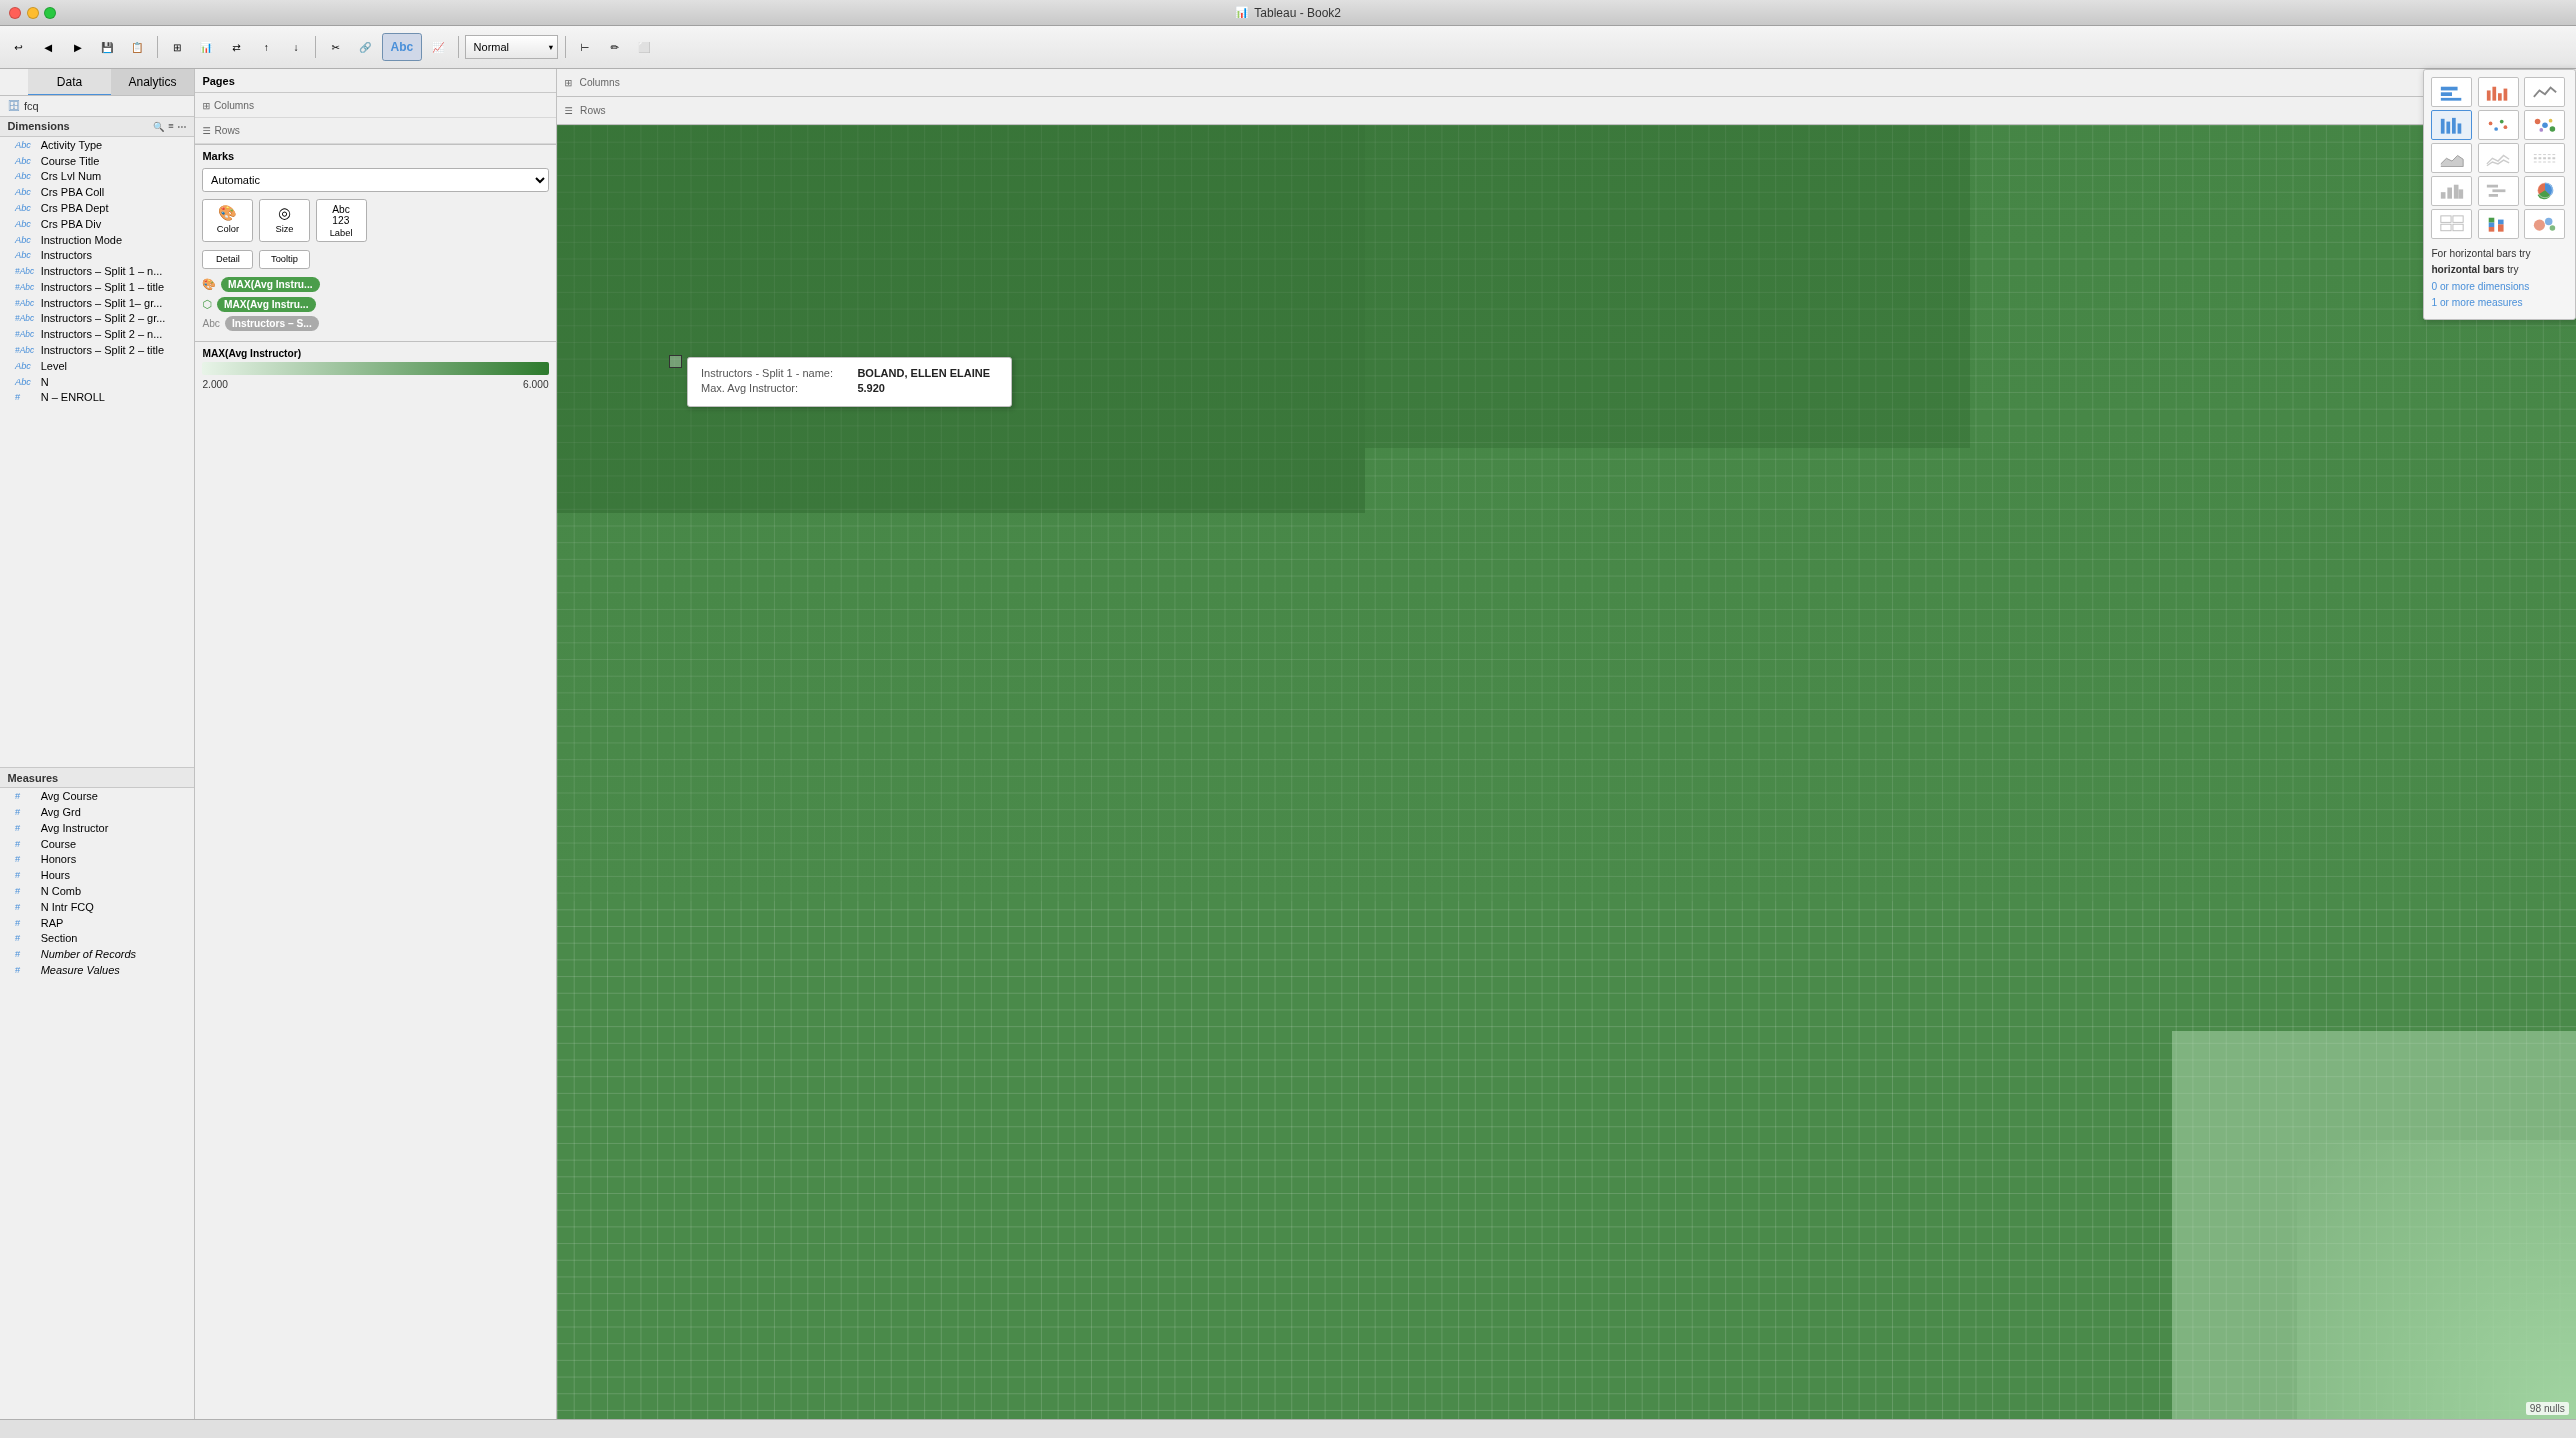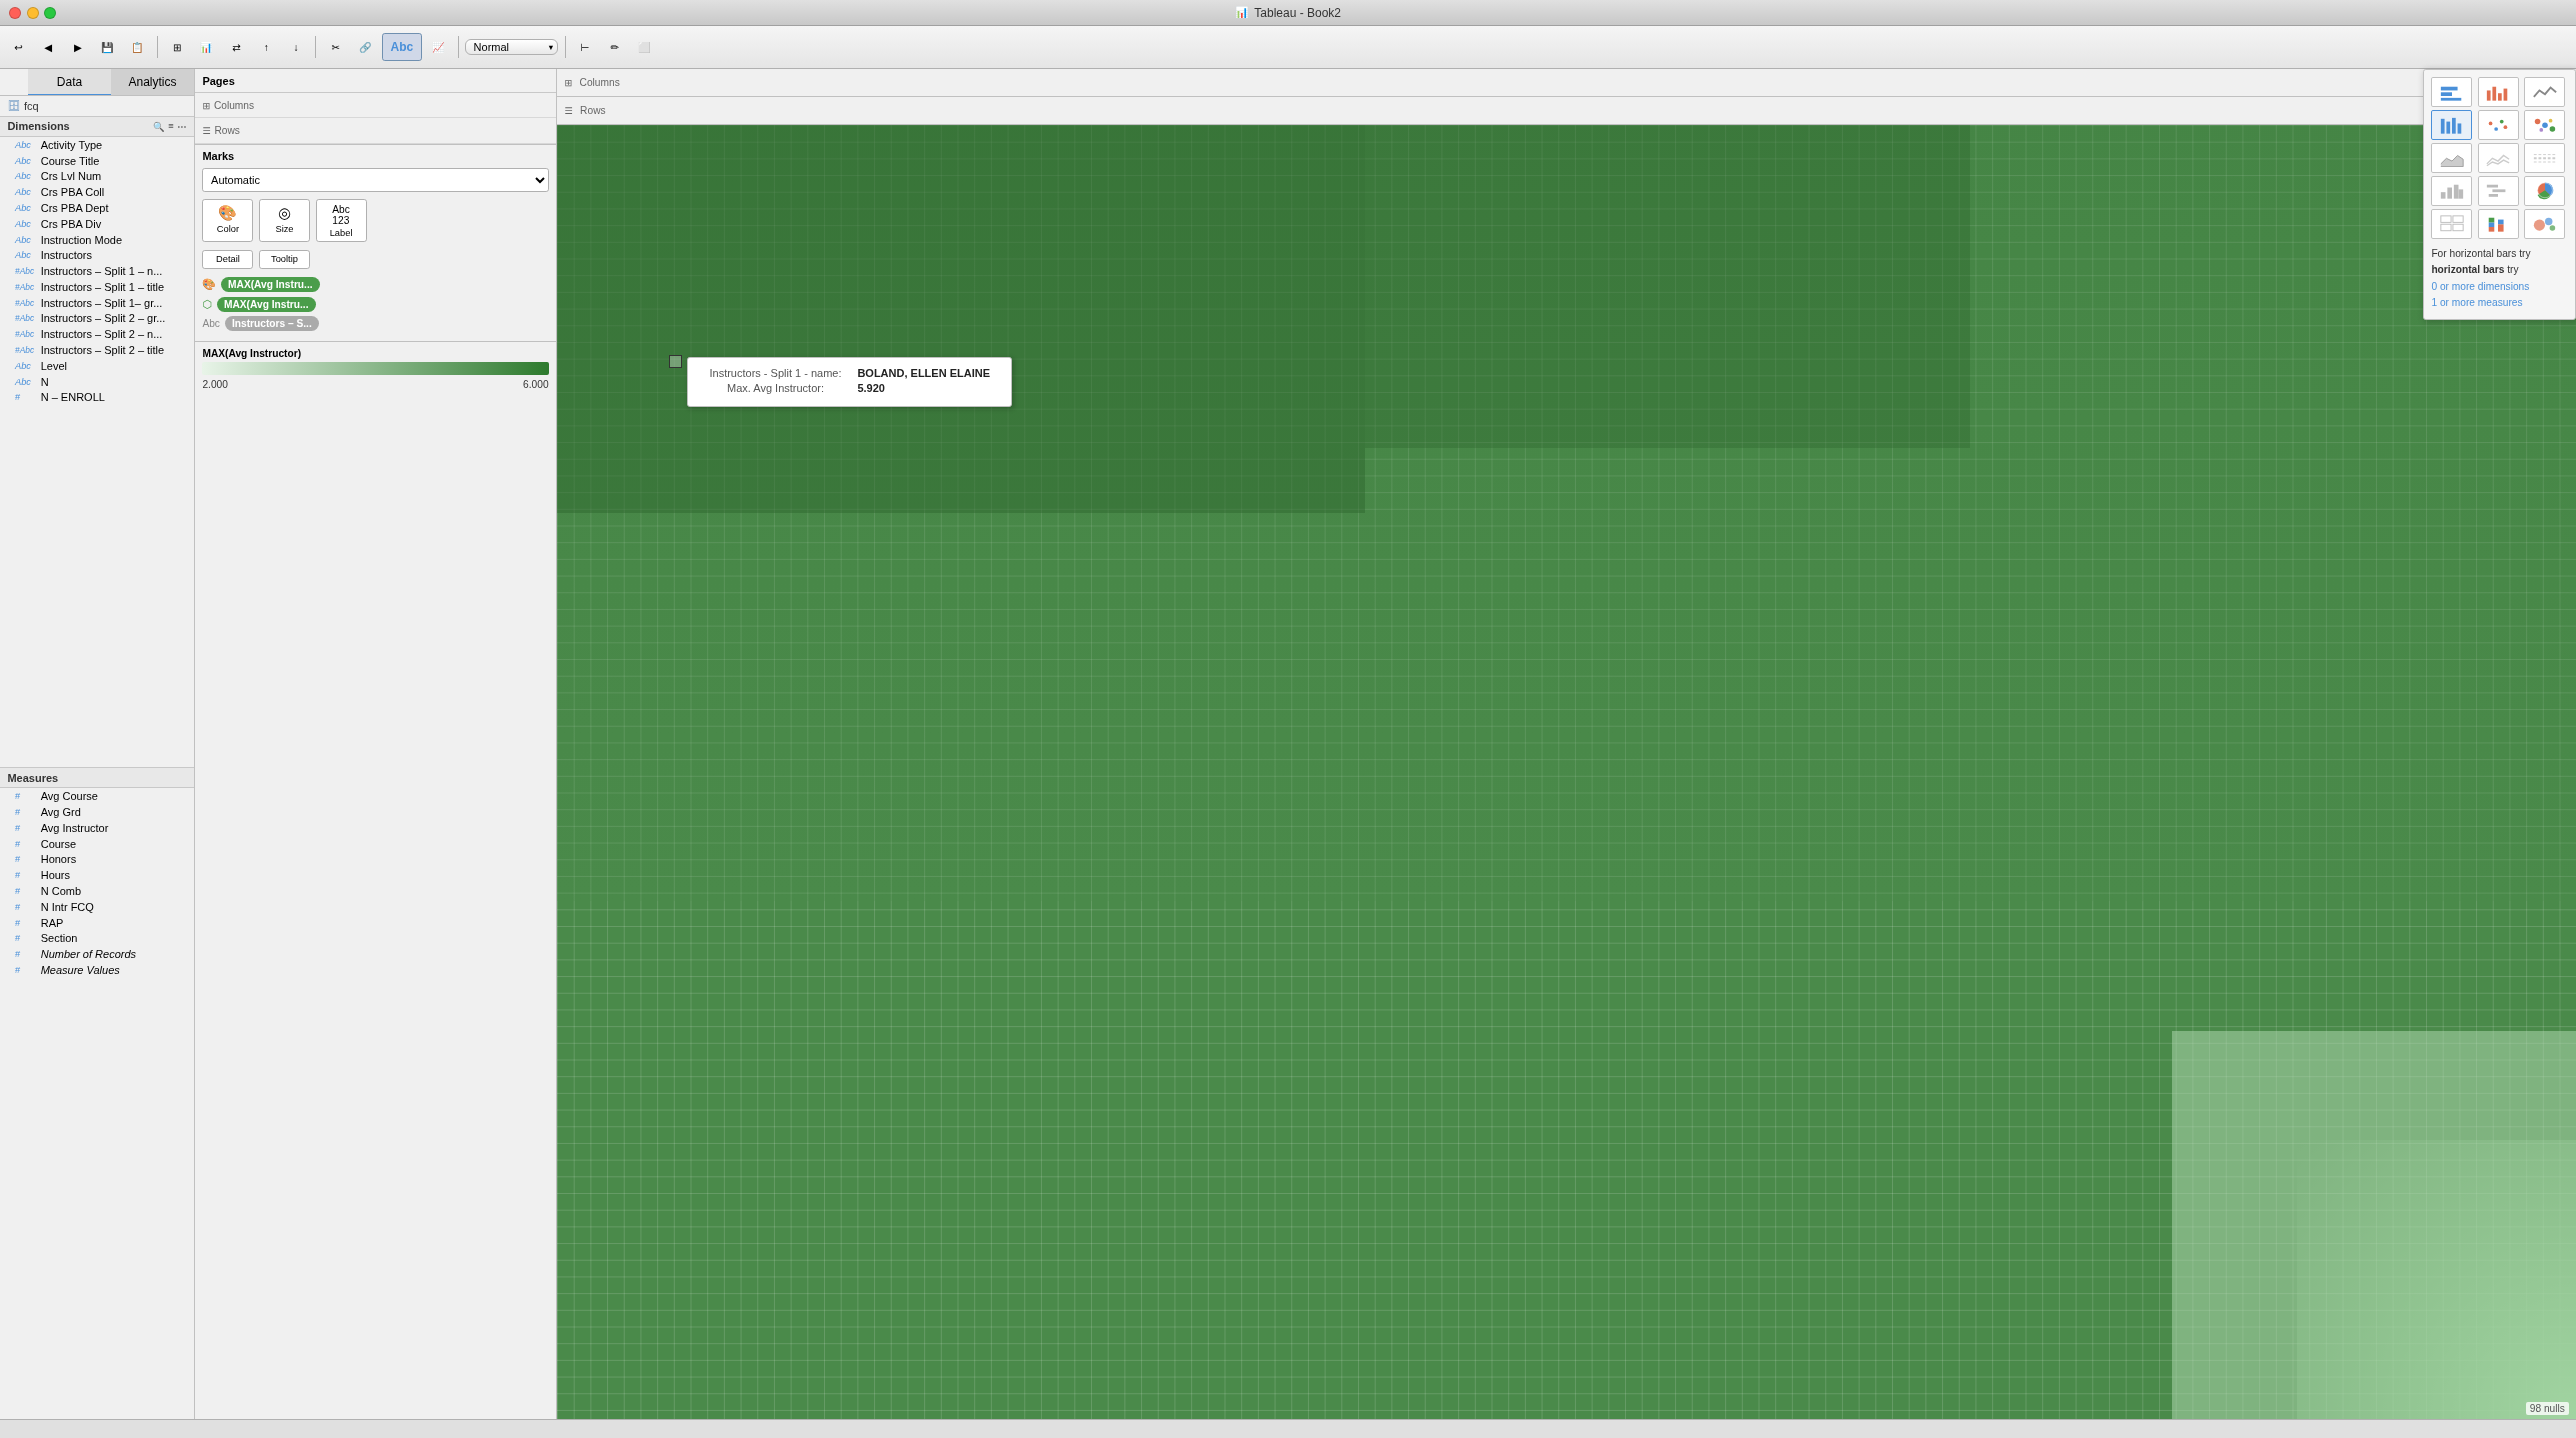--- a/index.html
+++ b/index.html
@@ -60,23 +60,23 @@
     .toolbar-text-btn {
       border: 1.9px solid #4a90d9;
       border-radius: 2.8px;
       padding: 1.9px 7.4px;
       background: white;
       font-size: 12px;
       font-weight: bold;
       color: #4a90d9;
     }
     .toolbar-select {
-      height: 16px;
+      height: 24px;
       border: 0.9px solid #b0b0b0;
-      border-radius: 6px;
+      border-radius: 0;
       background: linear-gradient(180deg, #fff 0%, #e8e8e8 100%);
       padding: 0 18.6px 0 7.4px;
       font-size: 11px;
       appearance: none;
       cursor: pointer;
       min-width: 93px;
     }
     .select-wrapper { position: relative; }
     .select-wrapper::after {
       content: '▼';
@@ -382,21 +382,21 @@
       background: white;
       border: 0.9px solid #c0c0c0;
       border-radius: 2.8px;
       padding: 9.3px 13px;
       font-size: 11px;
       box-shadow: 1.9px 1.9px 5.6px rgba(0,0,0,0.2);
       z-index: 10;
       min-width: 325px;
     }
     .tooltip-row { display: flex; gap: 7.4px; margin-bottom: 2.8px; }
-    .tooltip-label { color: #555; min-width: 149px; text-align: center; }
+    .tooltip-label { color: #555; min-width: 149px; }
     .tooltip-value { font-weight: bold; color: #222; }
 
     
     .cursor-indicator {
       position: absolute;
       width: 13px;
       height: 13px;
       border: 1.9px solid #333;
       background: rgba(255,255,255,0.3);
       top: 230px;

